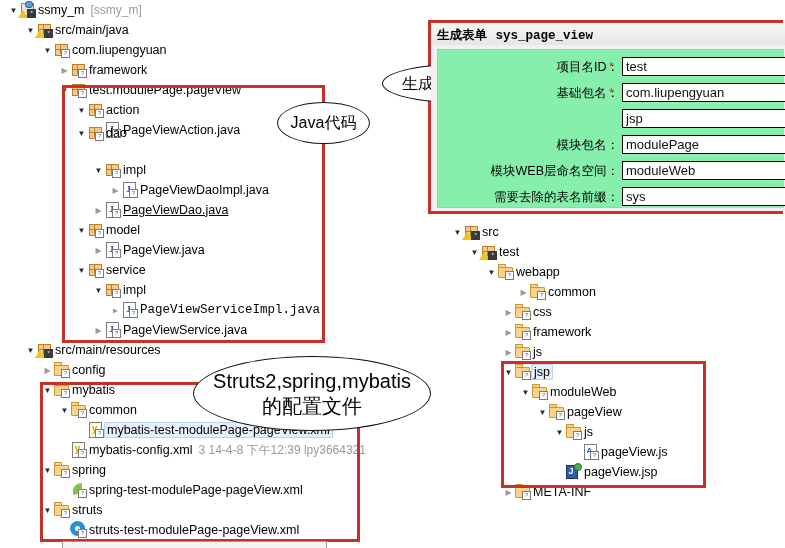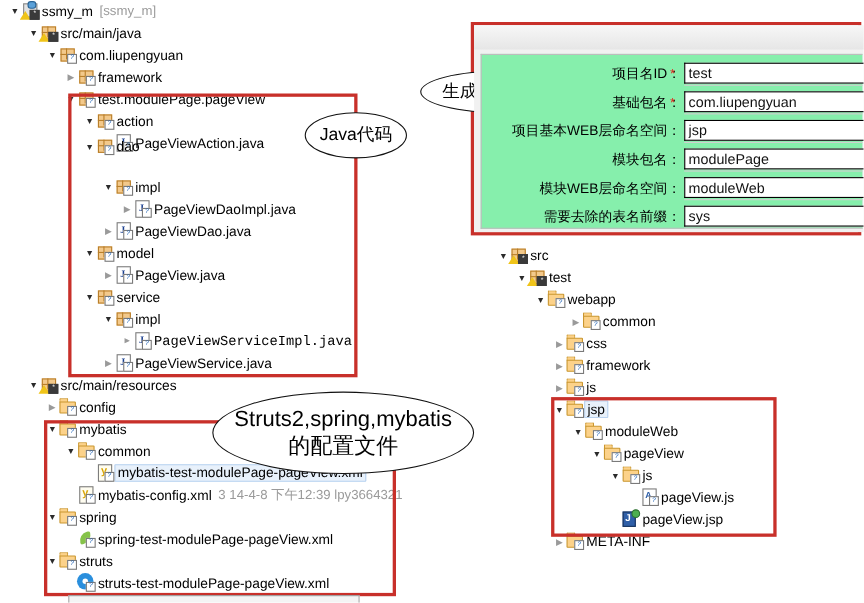--- a/index.html
+++ b/index.html
@@ -192,21 +192,21 @@
       <div class="row" style="left: 8px; top: 1px;"><span class="arrow open">▼</span><span class="ico ic-proj"><i class="p1"></i><i class="p2"></i><i class="warn"></i><i class="badge star"></i></span><span class="lbl">ssmy_m</span><span class="meta">[ssmy_m]</span></div>
       <div class="row" style="left: 25px; top: 21px;"><span class="arrow open">▼</span><span class="ico ic-pkg"><i class="g"></i><i class="v"></i><i class="h"></i><i class="warn"></i><i class="badge star"></i></span><span class="lbl">src/main/java</span></div>
       <div class="row" style="left: 42px; top: 41px;"><span class="arrow open">▼</span><span class="ico ic-pkg"><i class="g"></i><i class="v"></i><i class="h"></i><i class="badge q"></i></span><span class="lbl">com.liupengyuan</span></div>
       <div class="row" style="left: 59px; top: 61px;"><span class="arrow closed">▶</span><span class="ico ic-pkg"><i class="g"></i><i class="v"></i><i class="h"></i><i class="badge q"></i></span><span class="lbl">framework</span></div>
       <div class="row" style="left: 59px; top: 81px;"><span class="arrow open">▼</span><span class="ico ic-pkg"><i class="g"></i><i class="v"></i><i class="h"></i><i class="badge q"></i></span><span class="lbl">test.modulePage.pageView</span></div>
       <div class="row" style="left: 76px; top: 101px;"><span class="arrow open">▼</span><span class="ico ic-pkg"><i class="g"></i><i class="v"></i><i class="h"></i><i class="badge q"></i></span><span class="lbl">action</span></div>
       <div class="row" style="left: 93px; top: 121px;"><span class="arrow closed">▶</span><span class="ico ic-java"><i class="pg"></i><i class="j"></i><i class="badge q"></i></span><span class="lbl">PageViewAction.java</span></div>
       <div class="row" style="left: 76px; top: 124px;"><span class="arrow open">▼</span><span class="ico ic-pkg"><i class="g"></i><i class="v"></i><i class="h"></i><i class="badge q"></i></span><span class="lbl">dao</span></div>
       <div class="row" style="left: 93px; top: 161px;"><span class="arrow open">▼</span><span class="ico ic-pkg"><i class="g"></i><i class="v"></i><i class="h"></i><i class="badge q"></i></span><span class="lbl">impl</span></div>
       <div class="row" style="left: 110px; top: 181px;"><span class="arrow closed">▶</span><span class="ico ic-java"><i class="pg"></i><i class="j"></i><i class="badge q"></i></span><span class="lbl">PageViewDaoImpl.java</span></div>
-      <div class="row" style="left: 93px; top: 201px;"><span class="arrow closed">▶</span><span class="ico ic-java"><i class="pg"></i><i class="j"></i><i class="badge q"></i></span><span class="lbl">PageViewDao.java</span></div>
+      <div class="row" style="left: 93px; top: 201px; text-decoration: underline;"><span class="arrow closed">▶</span><span class="ico ic-java"><i class="pg"></i><i class="j"></i><i class="badge q"></i></span><span class="lbl">PageViewDao.java</span></div>
       <div class="row" style="left: 76px; top: 221px;"><span class="arrow open">▼</span><span class="ico ic-pkg"><i class="g"></i><i class="v"></i><i class="h"></i><i class="badge q"></i></span><span class="lbl">model</span></div>
       <div class="row" style="left: 93px; top: 241px;"><span class="arrow closed">▶</span><span class="ico ic-java"><i class="pg"></i><i class="j"></i><i class="badge q"></i></span><span class="lbl">PageView.java</span></div>
       <div class="row" style="left: 76px; top: 261px;"><span class="arrow open">▼</span><span class="ico ic-pkg"><i class="g"></i><i class="v"></i><i class="h"></i><i class="badge q"></i></span><span class="lbl">service</span></div>
       <div class="row" style="left: 93px; top: 281px;"><span class="arrow open">▼</span><span class="ico ic-pkg"><i class="g"></i><i class="v"></i><i class="h"></i><i class="badge q"></i></span><span class="lbl">impl</span></div>
       <div class="row" style="left: 110px; top: 301px; font-family: Liberation Mono, monospace;"><span class="arrow closed">▶</span><span class="ico ic-java"><i class="pg"></i><i class="j"></i><i class="badge q"></i></span><span class="lbl">PageViewServiceImpl.java</span></div>
       <div class="row" style="left: 93px; top: 321px;"><span class="arrow closed">▶</span><span class="ico ic-java"><i class="pg"></i><i class="j"></i><i class="badge q"></i></span><span class="lbl">PageViewService.java</span></div>
       <div class="row" style="left: 25px; top: 341px;"><span class="arrow open">▼</span><span class="ico ic-pkg"><i class="g"></i><i class="v"></i><i class="h"></i><i class="warn"></i><i class="badge star"></i></span><span class="lbl">src/main/resources</span></div>
       <div class="row" style="left: 42px; top: 361px;"><span class="arrow closed">▶</span><span class="ico ic-folder"><i class="tab"></i><i class="body"></i><i class="badge q"></i></span><span class="lbl">config</span></div>
       <div class="row" style="left: 42px; top: 381px;"><span class="arrow open">▼</span><span class="ico ic-folder"><i class="tab"></i><i class="body"></i><i class="badge q"></i></span><span class="lbl">mybatis</span></div>
       <div class="row" style="left: 59px; top: 401px;"><span class="arrow open">▼</span><span class="ico ic-folder"><i class="tab"></i><i class="body"></i><i class="badge q"></i></span><span class="lbl">common</span></div>
@@ -249,36 +249,39 @@
   </div>
 
   <div class="ellipse" style="left:193px;top:356px;width:238px;height:75px;font-size:20px;white-space:pre-line;">
     <span>Struts2,spring,mybatis
 的配置文件</span>
   </div>
 
 
   <div class="formpanel" style="left:431px;top:23px;width:355px;height:188px;">
     <div class="form-titlebar"></div>
+    <div class="form-title">
+      <span>生成表单</span>
+      <span style="font-family:'Liberation Mono',monospace;margin-left:5px;">sys_page_view</span>
+    </div>
     <div class="form-inner">
       <div id="form-rows">
           <div class="frow" style="top: 6px;">
             <div class="flabel" style="right:165px;">项目名ID：</div>
             <div class="fstar" style="left:171px;">*</div>
             <input class="finput" style="left: 184px; width: 165px;" value="test">
             <div class="fsep" style="top:21px;left:184px;right:0;"></div>
           </div>
           <div class="frow" style="top: 32px;">
             <div class="flabel" style="right:165px;">基础包名：</div>
             <div class="fstar" style="left:171px;">*</div>
             <input class="finput" style="left: 184px; width: 165px;" value="com.liupengyuan">
             <div class="fsep" style="top:21px;left:184px;right:0;"></div>
           </div>
           <div class="frow" style="top: 58px;">
-            <div class="flabel" style="right:165px;">项目基本WEB层命名空间：</div>
             <input class="finput" style="left: 184px; width: 165px;" value="jsp">
             <div class="fsep" style="top:21px;left:184px;right:0;"></div>
           </div>
           <div class="frow" style="top: 84px;">
             <div class="flabel" style="right:165px;">模块包名：</div>
             <input class="finput" style="left: 184px; width: 165px;" value="modulePage">
             <div class="fsep" style="top:21px;left:184px;right:0;"></div>
           </div>
           <div class="frow" style="top: 110px;">
             <div class="flabel" style="right:165px;">模块WEB层命名空间：</div>

